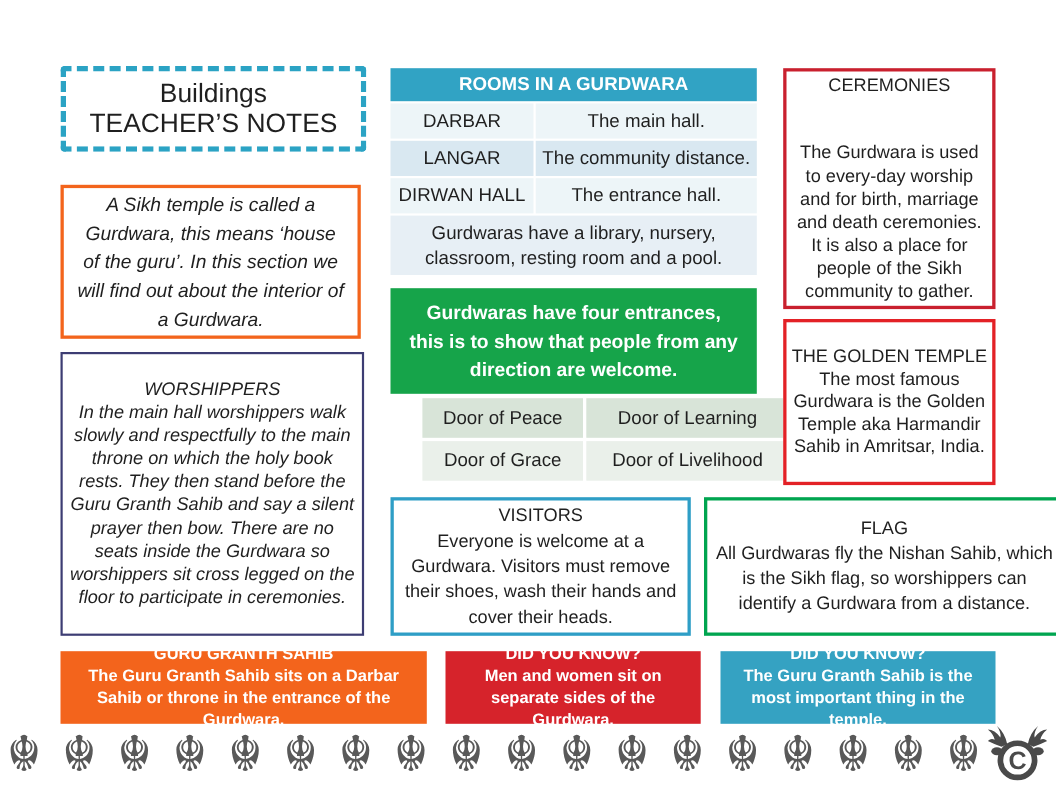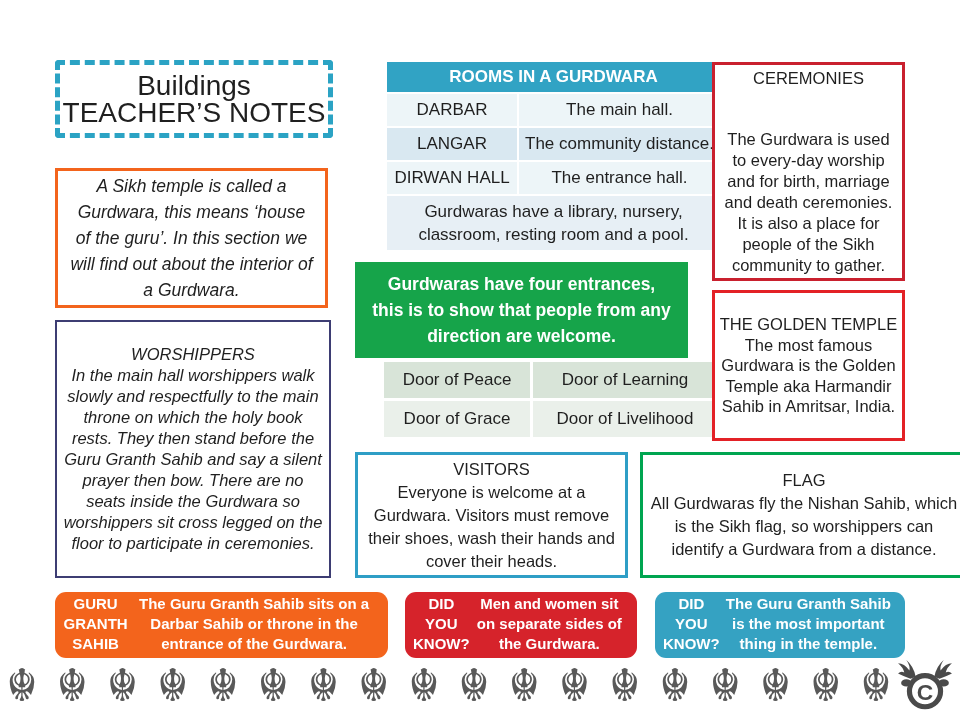--- a/index.html
+++ b/index.html
@@ -5,39 +5,39 @@
   html,body{margin:0;padding:0;background:#fff;}
   #slide{
     position:relative;width:960px;height:720px;background:#ffffff;
     font-family:"Liberation Sans","DejaVu Sans",sans-serif;color:#1f1f1f;overflow:hidden;
   }
   .abs{position:absolute;box-sizing:border-box;}
   .center{text-align:center;}
 
   
   #title-box{left:55px;top:60px;width:278px;height:78px;border:5px dashed #2ba3c4;border-radius:4px;
-    display:flex;flex-direction:column;justify-content:center;font-size:28px;line-height:27px;}
+    display:flex;flex-direction:column;justify-content:center;font-size:24px;line-height:27px;}
 
   
   .note{display:flex;flex-direction:column;justify-content:center;background:#fff;}
   #intro-box{left:55px;top:168px;width:273px;height:140px;border:3px solid #f3641c;
     font-size:17.5px;line-height:26px;padding:2px 10px;font-style:italic;}
   #worshippers-box{left:55px;top:320px;width:276px;height:258px;border:2px solid #3d3d73;
     font-size:16.5px;line-height:21px;padding:2px 4px;font-style:italic;}
   #ceremonies-box{left:712px;top:62px;width:193px;height:219px;border:3px solid #c9202e;
     font-size:16.5px;line-height:21px;padding:2px 4px;gap:40px;}
   #golden-temple-box{left:712px;top:290px;width:193px;height:151px;border:3px solid #e32126;
     font-size:16.5px;line-height:20.5px;padding:2px 4px;}
   #visitors-box{left:355px;top:452px;width:273px;height:126px;border:3px solid #2e9ec6;
     font-size:16.5px;line-height:23px;padding:2px 6px;}
   #flag-box{left:640px;top:452px;width:328px;height:126px;border:3px solid #00a550;
     font-size:16.5px;line-height:23px;padding:2px 6px;}
 
   
-  #rooms-table{left:355px;top:62px;width:333px;font-size:17px;margin-left:32px;}
+  #rooms-table{left:355px;top:62px;width:333px;font-size:17px;}
   #rooms-table .hdr{background:#31a3c4;color:#fff;font-weight:bold;height:30px;
     display:flex;align-items:center;justify-content:center;}
   #rooms-table .row{display:grid;grid-template-columns:130px 1fr;gap:2px;margin-top:2px;}
   #rooms-table .cell{height:32px;display:flex;align-items:center;justify-content:center;}
   #rooms-table .row:nth-of-type(odd) .cell{background:#d9e8f1;}
   #rooms-table .row:nth-of-type(even) .cell{background:#edf5f8;}
   #rooms-table .ftr{background:#e7eff5;margin-top:2px;height:54px;
     display:flex;align-items:center;justify-content:center;text-align:center;line-height:23px;padding:0 8px;}
 
   
@@ -47,21 +47,21 @@
 
   
   #doors-table{left:355px;top:362px;width:333px;font-size:17px;margin-left:29px;}
   #doors-table .drow{display:grid;grid-template-columns:146px 1fr;gap:3px;margin-bottom:3px;}
   #doors-table .dcell{height:36px;display:flex;align-items:center;justify-content:center;}
   #doors-table .drow:nth-of-type(1) .dcell{background:#d8e4d8;}
   #doors-table .drow:nth-of-type(2) .dcell{background:#eaf0ea;}
 
   
   .banner{color:#fff;font-weight:bold;font-size:15px;line-height:20px;
-    display:flex;flex-direction:row;justify-content:center;padding:2px 8px;z-index:2;border-radius:11px;}
+    display:flex;flex-direction:column;justify-content:center;padding:2px 8px;z-index:2;}
   #guru-granth-box{left:55px;top:592px;width:333px;height:66px;background:#f3641c;}
   #dyk-red-box{left:405px;top:592px;width:232px;height:66px;background:#d6232b;}
   #dyk-teal-box{left:655px;top:592px;width:250px;height:66px;background:#35a2c2;}
 
   
   #khanda-row{left:6px;right:8px;top:654px;height:62px;display:flex;align-items:center;z-index:1;}
   #khanda-strip{flex:1;display:flex;align-items:center;justify-content:space-between;}
   .khanda{font-family:"DejaVu Sans",sans-serif;font-size:45px;color:#595959;line-height:1;}
   #copyright-moose{margin-left:6px;flex:0 0 auto;}
 </style>

